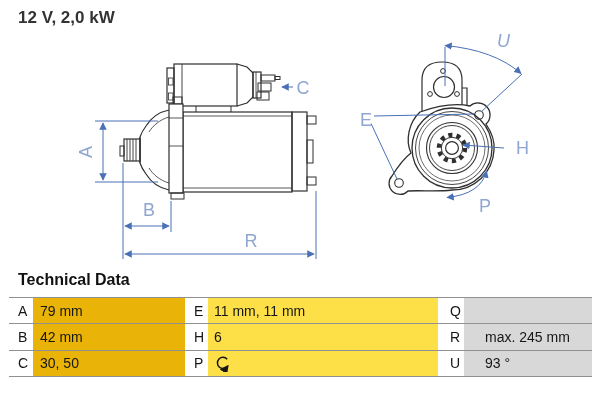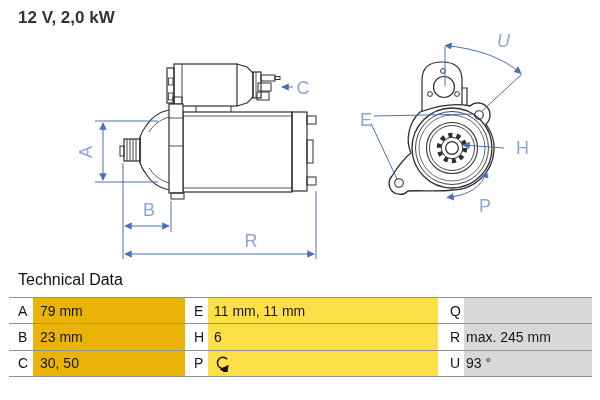--- a/index.html
+++ b/index.html
@@ -1,29 +1,29 @@
 <!DOCTYPE html>
 <html><head>
 <meta charset="utf-8">
 <style>
   html,body{margin:0;padding:0;background:#fff;}
   #stage{position:relative;width:600px;height:400px;background:#fff;overflow:hidden;
          font-family:"Liberation Sans",sans-serif;}
   #page-title{position:absolute;left:18px;top:8px;font-size:17px;font-weight:600;color:#333;}
   #drawing{position:absolute;left:0;top:0;width:600px;height:270px;}
-  #tech-title{position:absolute;left:18px;top:271px;font-size:16px;font-weight:normal;color:#111;}
+  #tech-title{position:absolute;left:18px;top:271px;font-size:16px;font-weight:bold;color:#111;}
   .tbl{position:absolute;left:9px;top:297px;width:583px;border-top:1.4px solid #919191;}
   .row{display:flex;height:25.3px;border-bottom:1.4px solid #919191;font-size:14px;color:#161616;}
   .cell{display:flex;align-items:center;box-sizing:border-box;}
   .k1{width:24px;padding-left:9px;background:#fff;}
   .v1{width:152px;padding-left:7px;background:#eab308;}
   .k2{width:23px;padding-left:9px;background:#fff;}
   .v2{width:230px;padding-left:6px;background:#fde047;}
   .k3{width:26px;padding-left:12px;background:#fff;}
-  .v3{width:128px;padding-left:2px;background:#d8d8d8;}
+  .v3{width:128px;padding-left:21px;background:#d8d8d8;}
   .rot-icon{display:inline-block;width:18px;height:18px;}
   text.dim{font-family:"Liberation Sans",sans-serif;font-size:18px;fill:#8fa6d0;}
 </style>
 </head>
 <body>
 
 <div id="stage">
 
   <div id="page-title">12 V, 2,0 kW</div>
 
@@ -135,21 +135,21 @@
     <div class="row">
       <div class="cell k1">A</div>
       <div class="cell v1">79 mm</div>
       <div class="cell k2">E</div>
       <div class="cell v2">11 mm, 11 mm</div>
       <div class="cell k3">Q</div>
       <div class="cell v3"></div>
     </div>
     <div class="row">
       <div class="cell k1">B</div>
-      <div class="cell v1">23 mm</div>
+      <div class="cell v1">42 mm</div>
       <div class="cell k2">H</div>
       <div class="cell v2">6</div>
       <div class="cell k3">R</div>
       <div class="cell v3">max. 245 mm</div>
     </div>
     <div class="row">
       <div class="cell k1">C</div>
       <div class="cell v1">30, 50</div>
       <div class="cell k2">P</div>
       <div class="cell v2">

